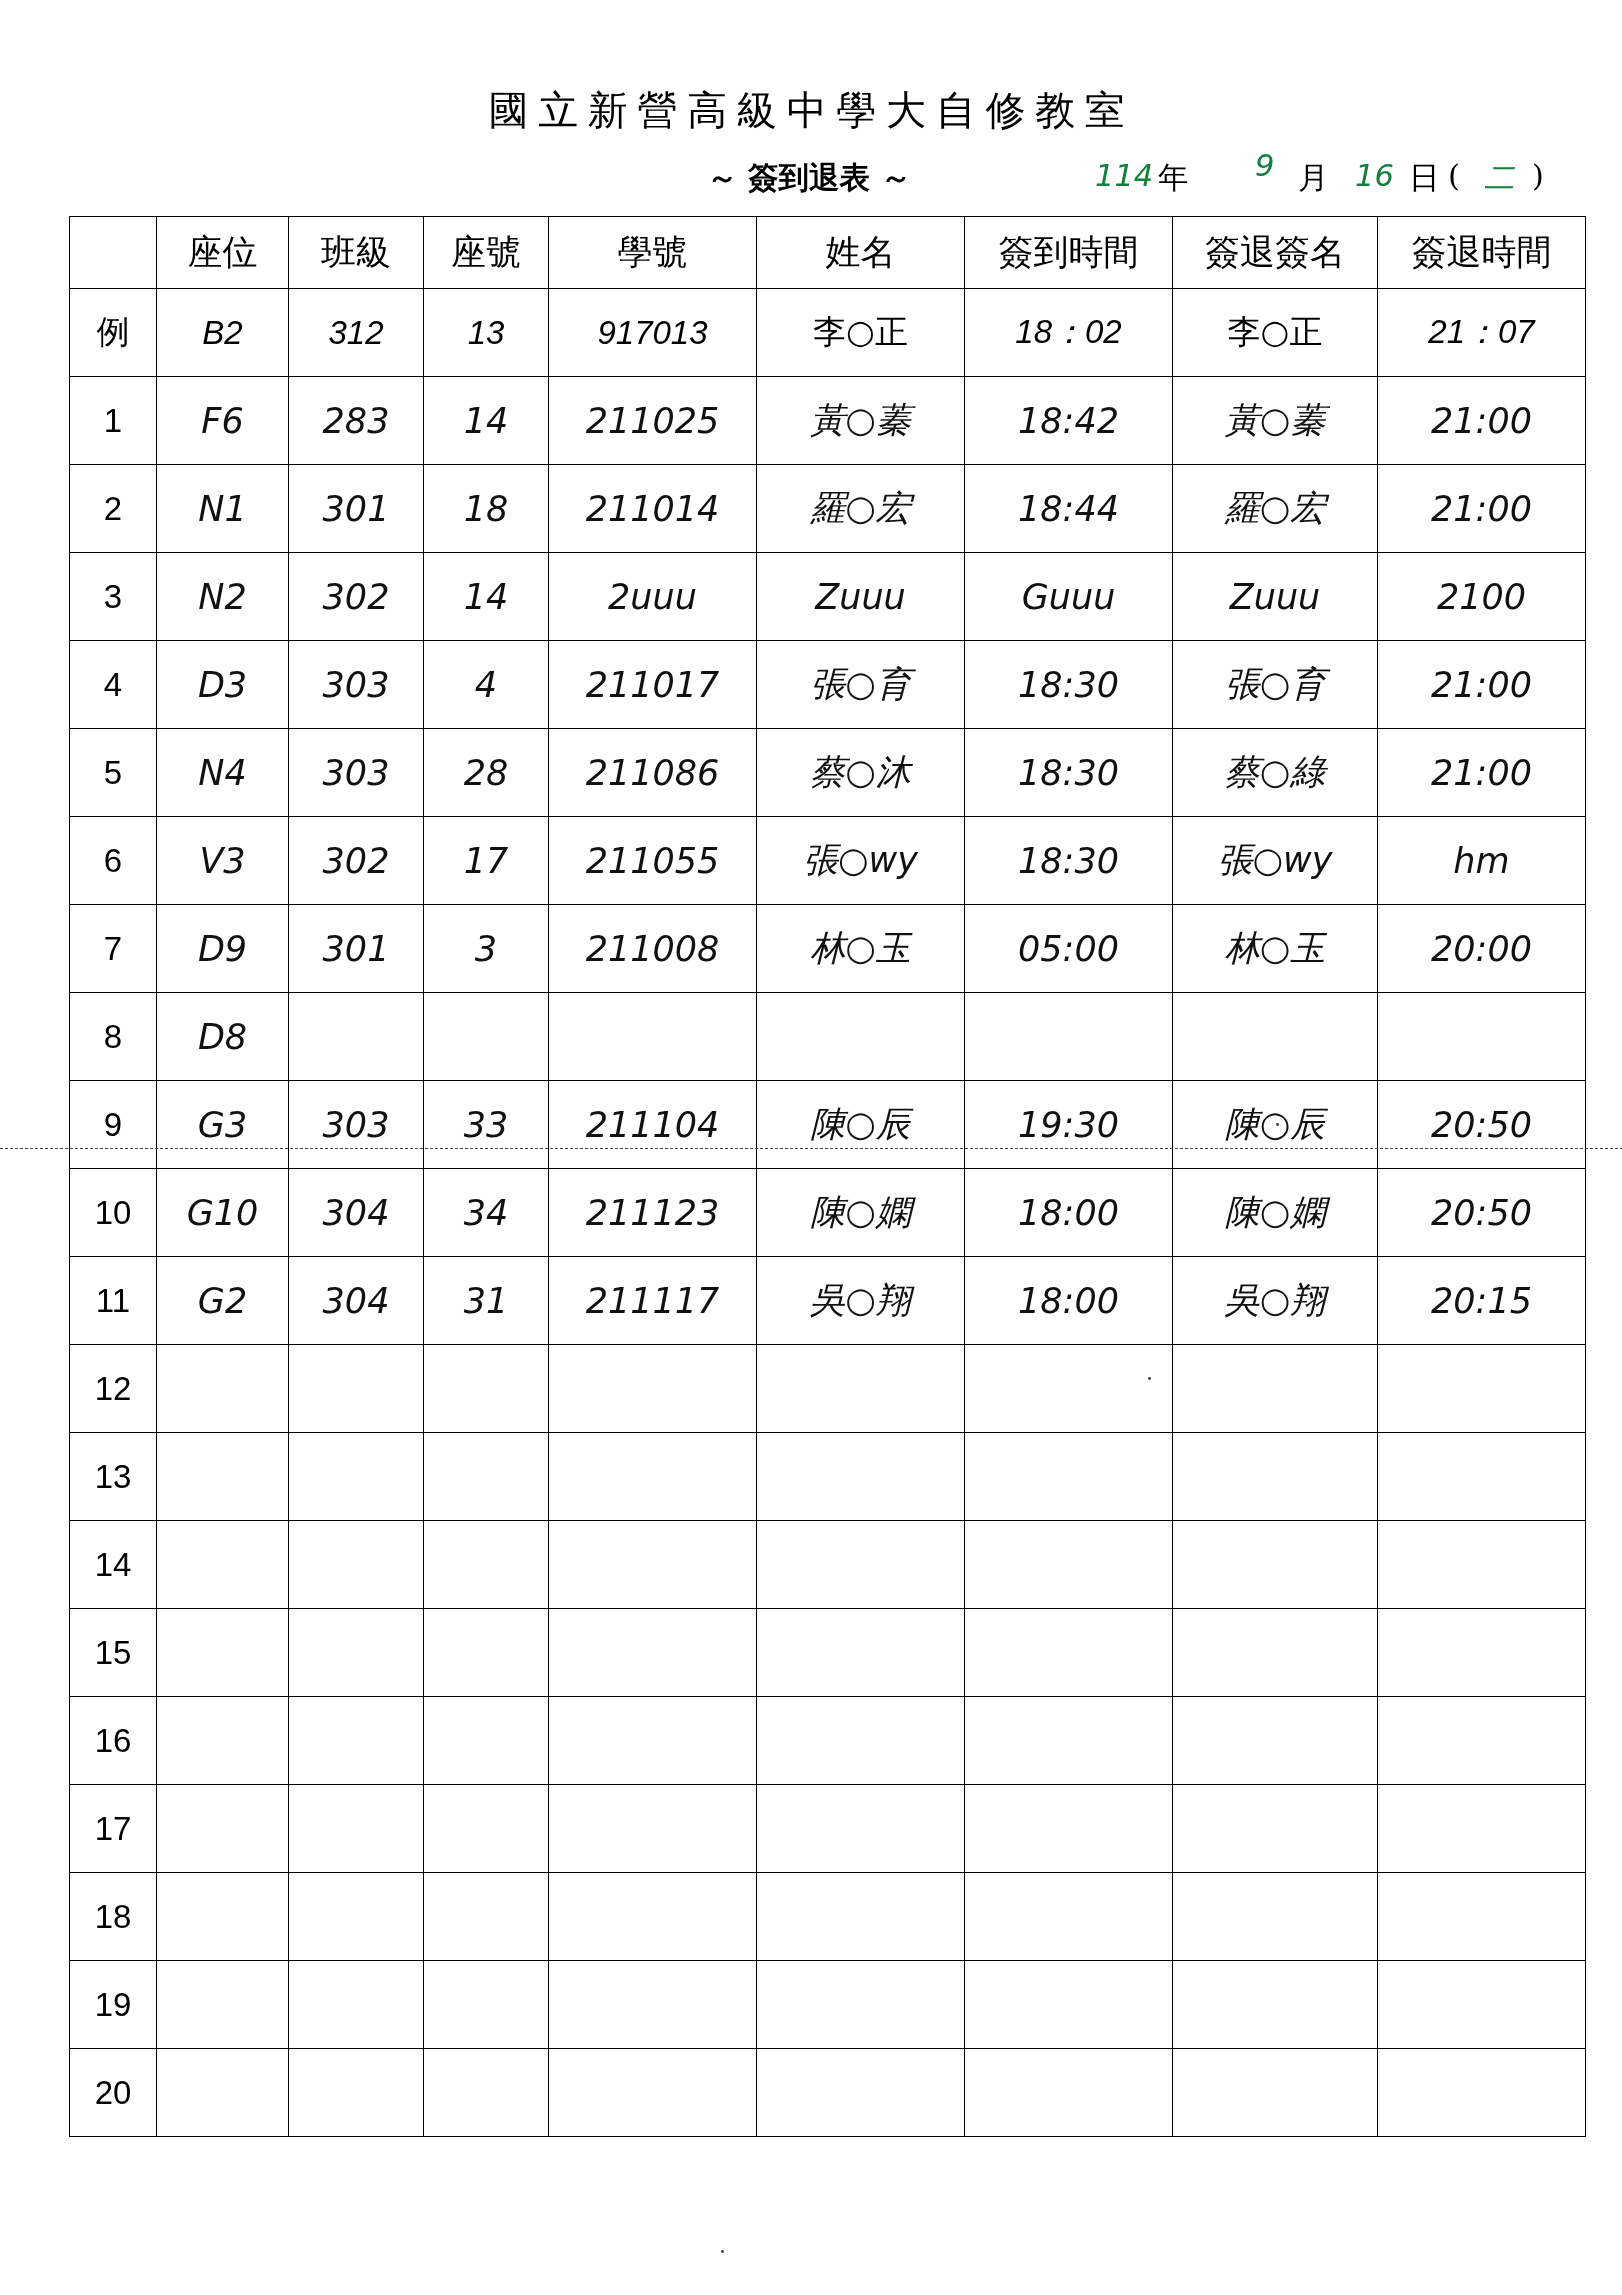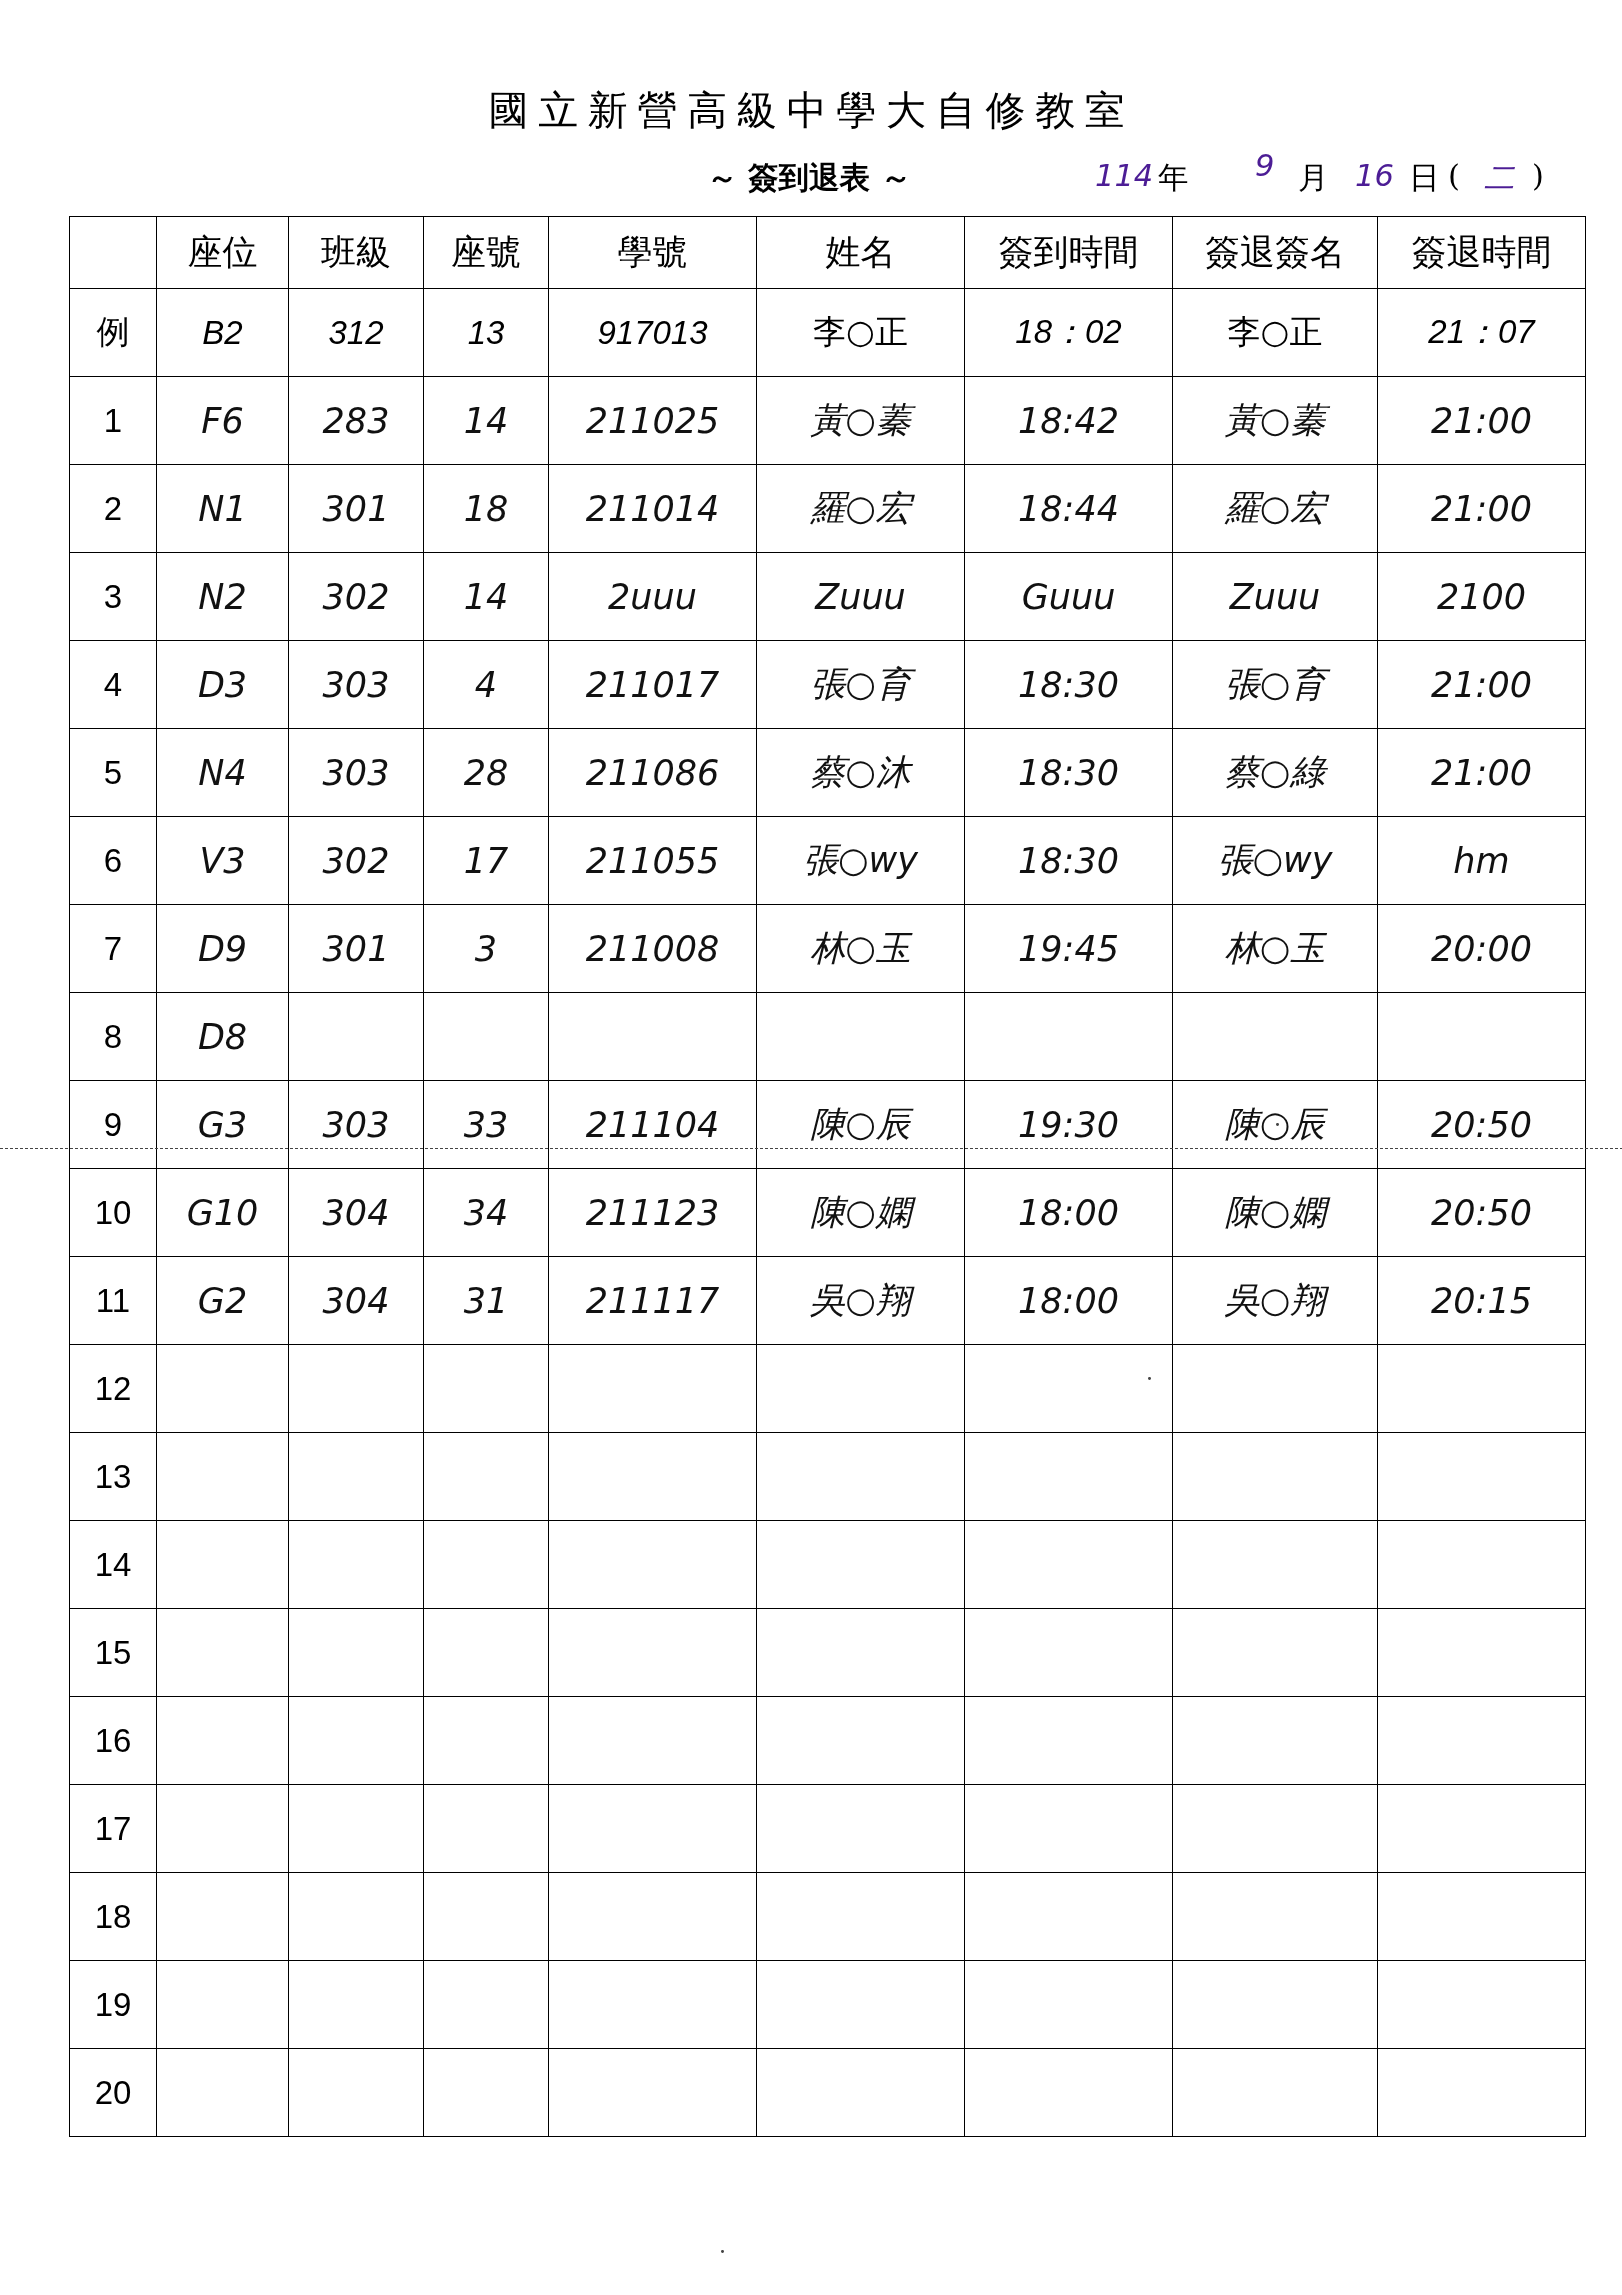--- a/index.html
+++ b/index.html
@@ -10,21 +10,21 @@
   .title {
     position: absolute; left: 0; top: 83px; width: 100%;
     text-align: center; font-size: 40px; font-weight: normal;
     letter-spacing: 9.7px; font-family: "DejaVu Serif", serif;
   }
   .subtitle-row {
     position: absolute; top: 158px; left: 707px; width: 867px; height: 49px;
     font-size: 30.5px; font-family: "DejaVu Serif", serif;
   }
   .subtitle-row span { position: absolute; top: 0; white-space: nowrap; }
-  .hand { font-family: "DejaVu Sans", sans-serif; font-style: italic; color: #4c1d95; }
+  .hand { font-family: "DejaVu Sans", sans-serif; font-style: italic; color: #15803d; }
   .sheet {
     position: absolute; left: 69px; top: 216px;
     border-collapse: collapse; table-layout: fixed;
     width: 1515px;
   }
   .sheet td, .sheet th {
     border: 1.4px solid #000; padding: 0; text-align: center; vertical-align: middle;
     overflow: hidden; white-space: nowrap;
   }
   .sheet tr { height: 88px; }
@@ -161,21 +161,21 @@
         <td class="entry">張○wy</td>
         <td class="entry">hm</td>
       </tr>
       <tr>
         <td class="rownum">7</td>
         <td class="entry">D9</td>
         <td class="entry">301</td>
         <td class="entry">3</td>
         <td class="entry">211008</td>
         <td class="entry">林○玉</td>
-        <td class="entry">19:45</td>
+        <td class="entry">05:00</td>
         <td class="entry">林○玉</td>
         <td class="entry">20:00</td>
       </tr>
       <tr>
         <td class="rownum">8</td>
         <td class="entry">D8</td>
         <td class="entry"></td>
         <td class="entry"></td>
         <td class="entry"></td>
         <td class="entry"></td>

